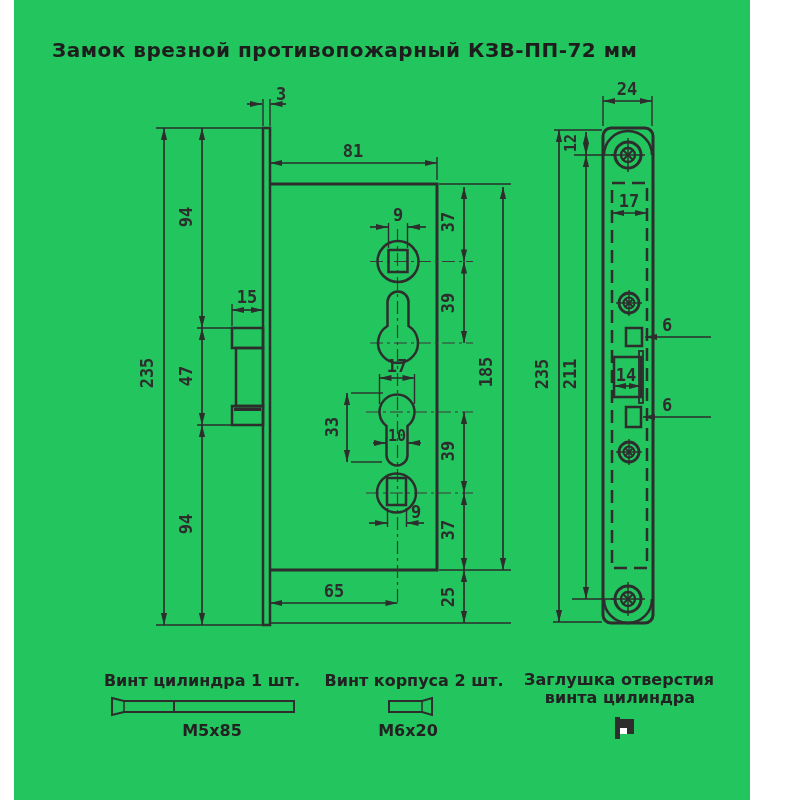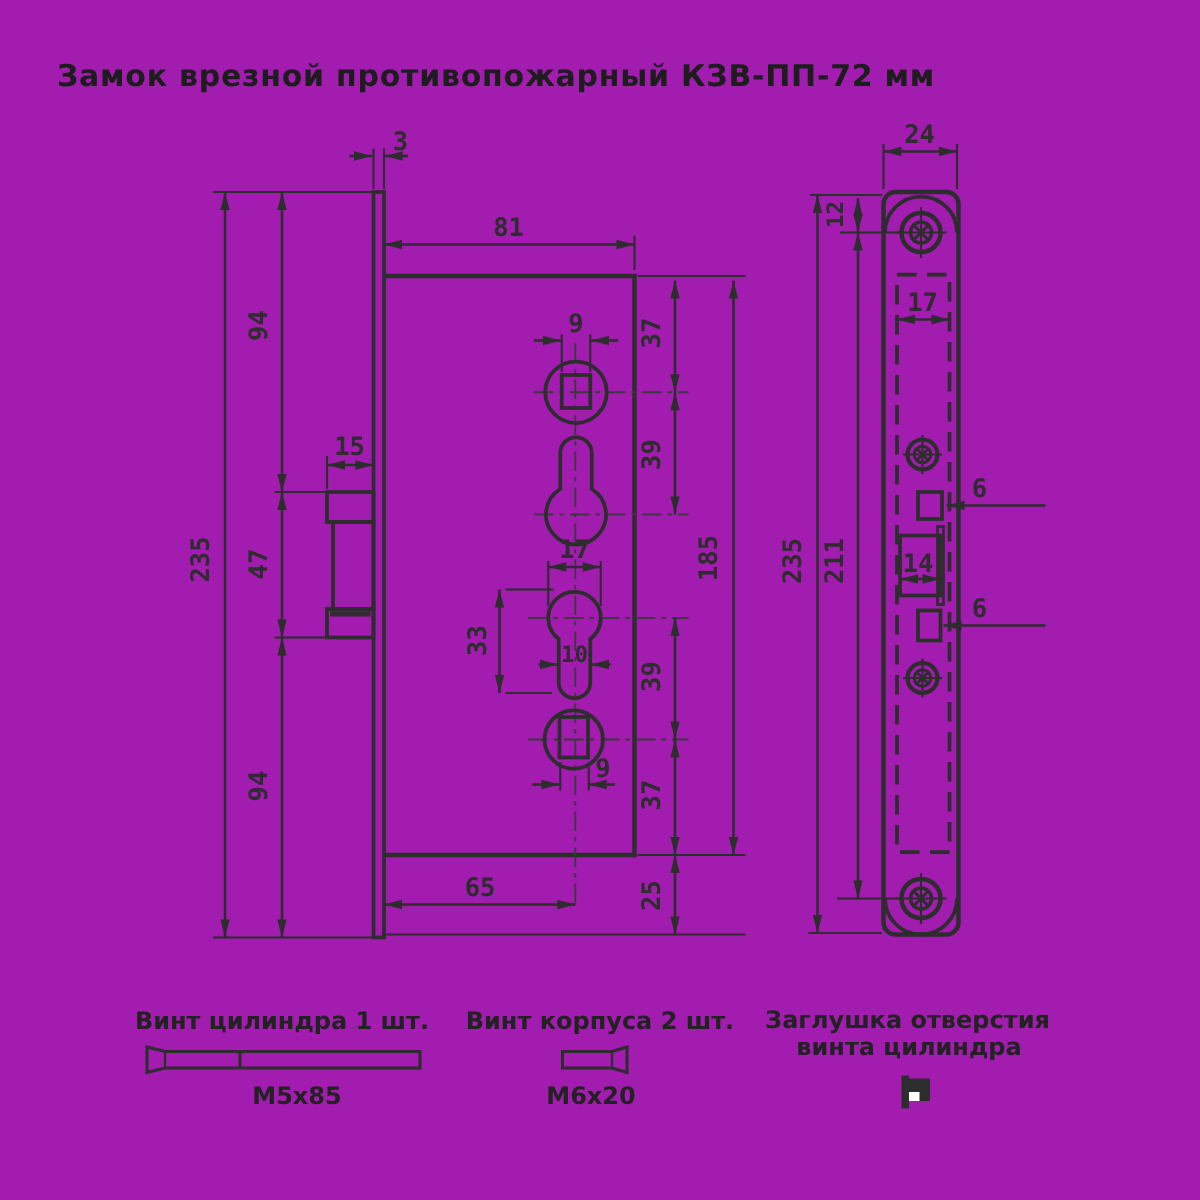--- a/index.html
+++ b/index.html
@@ -1,16 +1,16 @@
 <!DOCTYPE html>
 <html><head>
 <meta charset="utf-8">
 <style>
   html,body{margin:0;padding:0;background:#ffffff;}
-  #stage{position:relative;width:800px;height:800px;background:#a21caf;overflow:hidden;}
+  #stage{position:relative;width:736px;height:800px;background:#22c55e;overflow:hidden;margin-left:14px;}
   svg{position:absolute;left:0;top:0;}
   .ln{stroke:#2d2d2d;fill:none;}
   .dimln{stroke:#2d2d2d;stroke-width:1.7;fill:none;}
   .ext{stroke:#2d2d2d;stroke-width:1.4;fill:none;}
   .cl{stroke:#3a3a3a;stroke-width:1.2;fill:none;stroke-dasharray:13 4 3 4;}
   .dim{font-family:"DejaVu Sans Mono",monospace;font-weight:bold;font-size:17px;fill:#2d2d2d;}
   .dim-s{font-family:"DejaVu Sans Mono",monospace;font-weight:bold;font-size:15px;fill:#2d2d2d;}
   .lbl{font-family:"DejaVu Sans",sans-serif;font-weight:bold;font-size:16px;fill:#222222;}
   .ttl{font-family:"DejaVu Sans",sans-serif;font-weight:bold;font-size:20px;letter-spacing:0.5px;fill:#1d1d1d;}
 </style>

